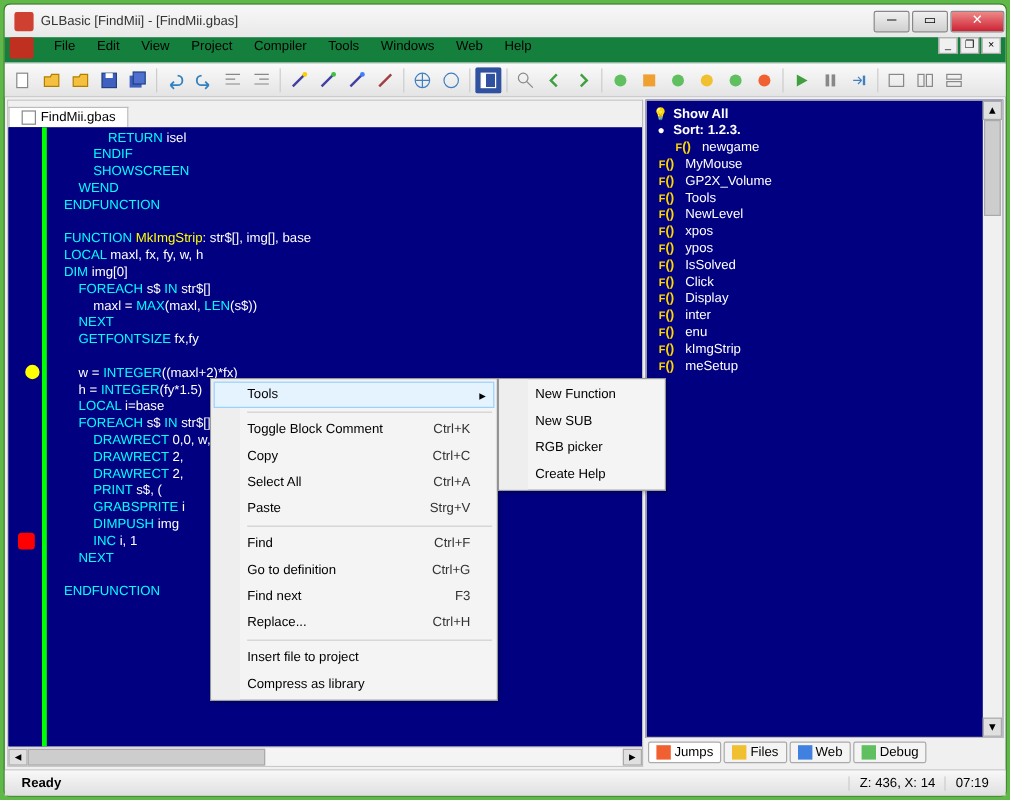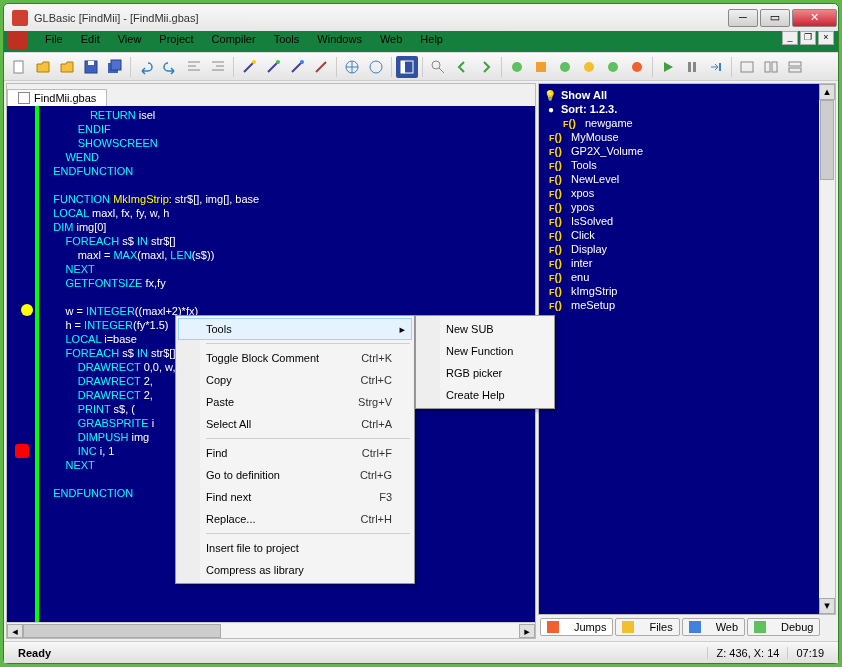--- a/index.html
+++ b/index.html
@@ -53,21 +53,21 @@
 .jump-item { color: #fff; padding: 1px 0; display: flex; align-items: center; gap: 4px; }
 .jump-ico { width: 12px; height: 12px; display: inline-flex; align-items: center; justify-content: center; font-size: 10px; }
 .bulb { color: #ffff00; }
 .dot { color: #fff; }
 .fco { color: #ffd700; font-size: 9px; font-weight: bold; width: 18px; }
 .vscroll { position: absolute; right: 0; top: 0; width: 16px; height: 100%; background: #f0f0f0; }
 .vscroll .arrow { height: 16px; background: #e0e0e0; border: 1px solid #aaa; text-align: center; }
 .vscroll .thumb { position: absolute; top: 16px; width: 14px; height: 80px; background: #cdcdcd; border: 1px solid #aaa; left: 1px; }
 
 .side-tabs { height: 24px; display: flex; align-items: center; gap: 2px; padding: 2px; }
-.side-tab { background: #f4f4f4; border: 1px solid #aaa; padding: 2px 6px; display: flex; align-items: flex-start; gap: 15px; border-radius: 2px; }
+.side-tab { background: #f4f4f4; border: 1px solid #aaa; padding: 2px 6px; display: flex; align-items: flex-start; gap: 3px; border-radius: 2px; }
 .side-tab.active { background: #fff; }
 .stico { width: 12px; height: 12px; }
 
 .statusbar { height: 22px; background: linear-gradient(#f8f8f8,#e0e0e0); border-top: 1px solid #ccc; display: flex; align-items: center; padding: 0 6px; }
 .statusbar .sect { padding: 0 8px; border-left: 1px solid #ccc; }
 .statusbar .sect:first-child { border-left: none; flex: 1; font-weight: bold; }
 
 .ctxmenu { position: absolute; background: #f4f4f4; border: 1px solid #979797; box-shadow: 2px 2px 4px rgba(0,0,0,.3); padding: 2px; }
 .ctxmenu .row { display: flex; align-items: center; height: 22px; padding: 0 20px 0 28px; position: relative; cursor: default; }
 .ctxmenu .row.hl { background: #e5f3ff; border: 1px solid #99d1ff; padding-left: 27px; }
@@ -453,26 +453,26 @@
   <div id="ctxg">
       <div class="row">
         <span>Toggle Block Comment</span>
         <span class="shortcut">Ctrl+K</span>
       </div>
       <div class="row">
         <span>Copy</span>
         <span class="shortcut">Ctrl+C</span>
       </div>
       <div class="row">
+        <span>Select All</span>
+        <span class="shortcut">Ctrl+A</span>
+      </div>
+      <div class="row">
         <span>Paste</span>
         <span class="shortcut">Strg+V</span>
-      </div>
-      <div class="row">
-        <span>Select All</span>
-        <span class="shortcut">Ctrl+A</span>
       </div>
       <div class="sep"></div>
       <div class="row">
         <span>Find</span>
         <span class="shortcut">Ctrl+F</span>
       </div>
       <div class="row">
         <span>Go to definition</span>
         <span class="shortcut">Ctrl+G</span>
       </div>
@@ -492,18 +492,18 @@
       <div class="row">
         <span>Compress as library</span>
         <span class="shortcut"></span>
       </div>
     </div>
 </div>
 
 <div class="ctxmenu" id="ctx2" style="left:415px; top:315px; width:140px;">
   <div class="iconcol"></div>
   <div id="subm">
+      <div class="row">New Function</div>
       <div class="row">New SUB</div>
-      <div class="row">New Function</div>
       <div class="row">RGB picker</div>
       <div class="row">Create Help</div>
     </div>
 </div>
 
 </body></html>

